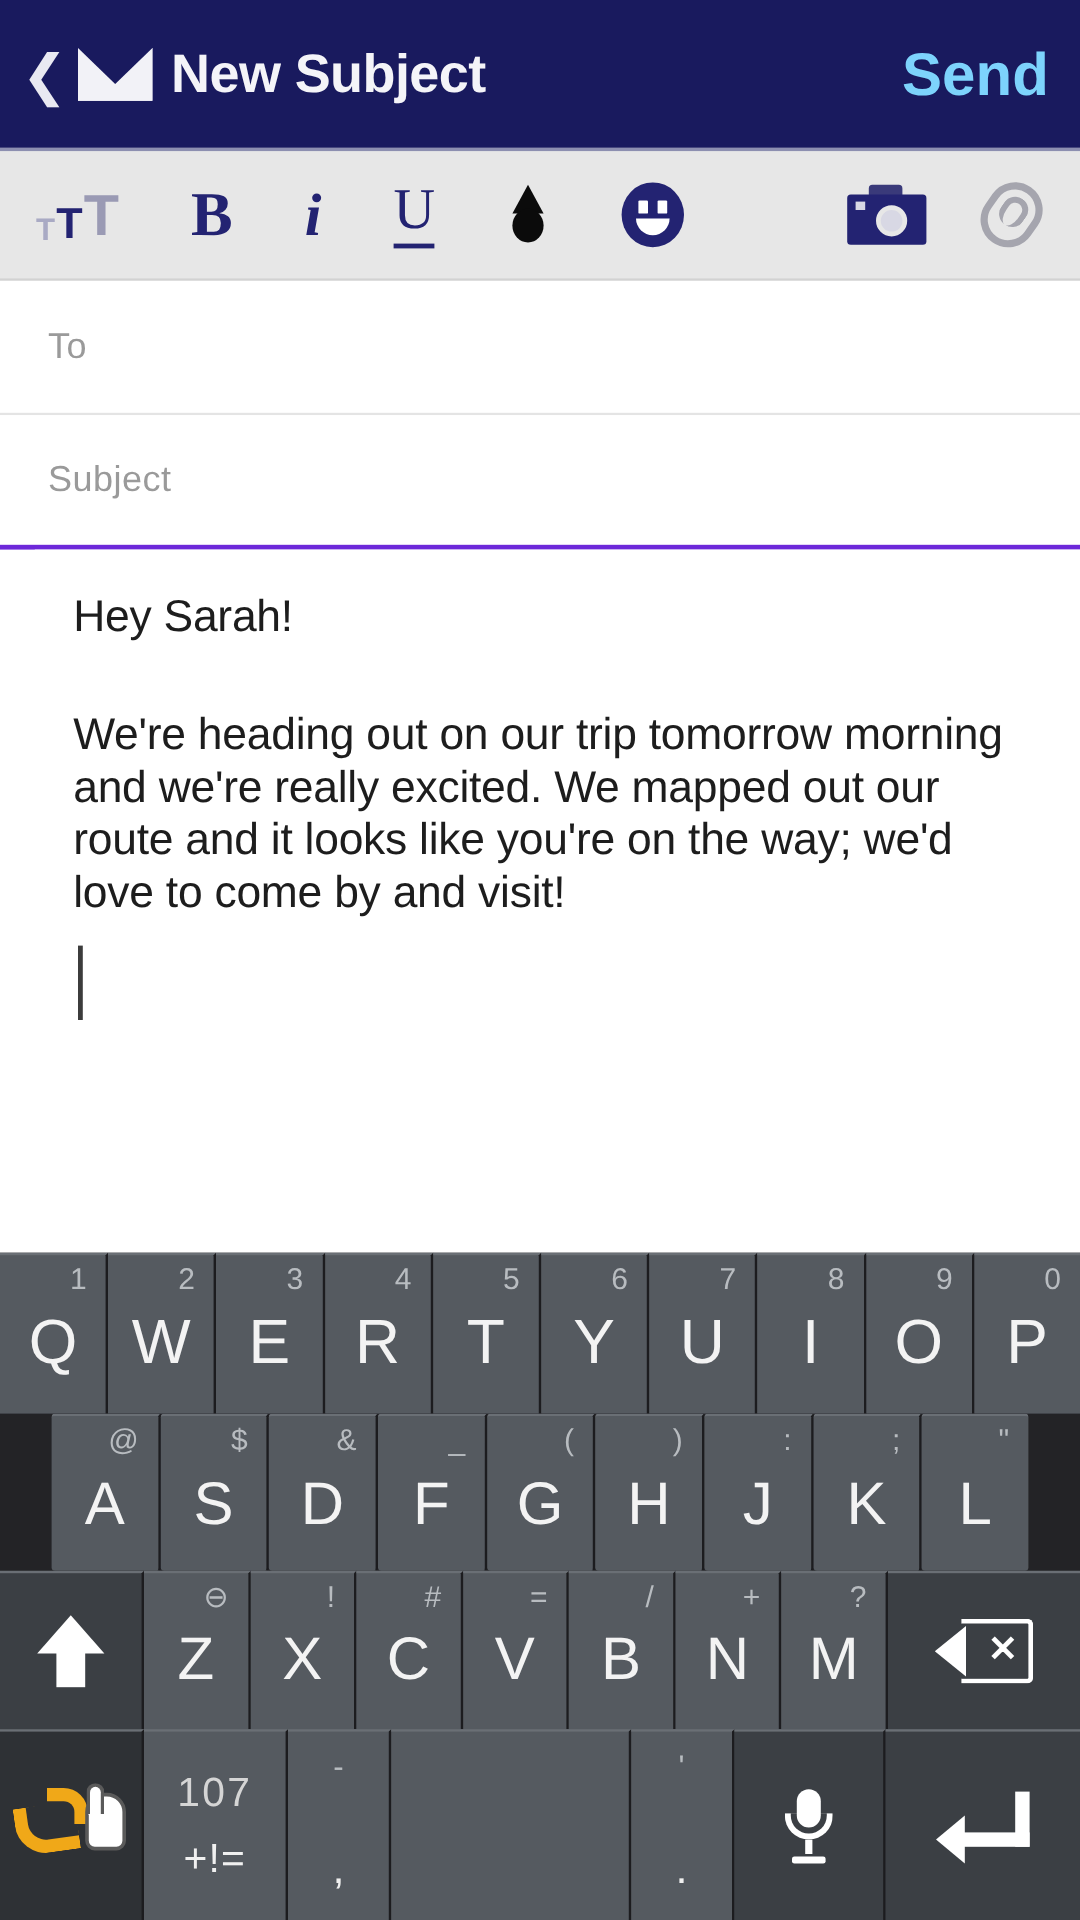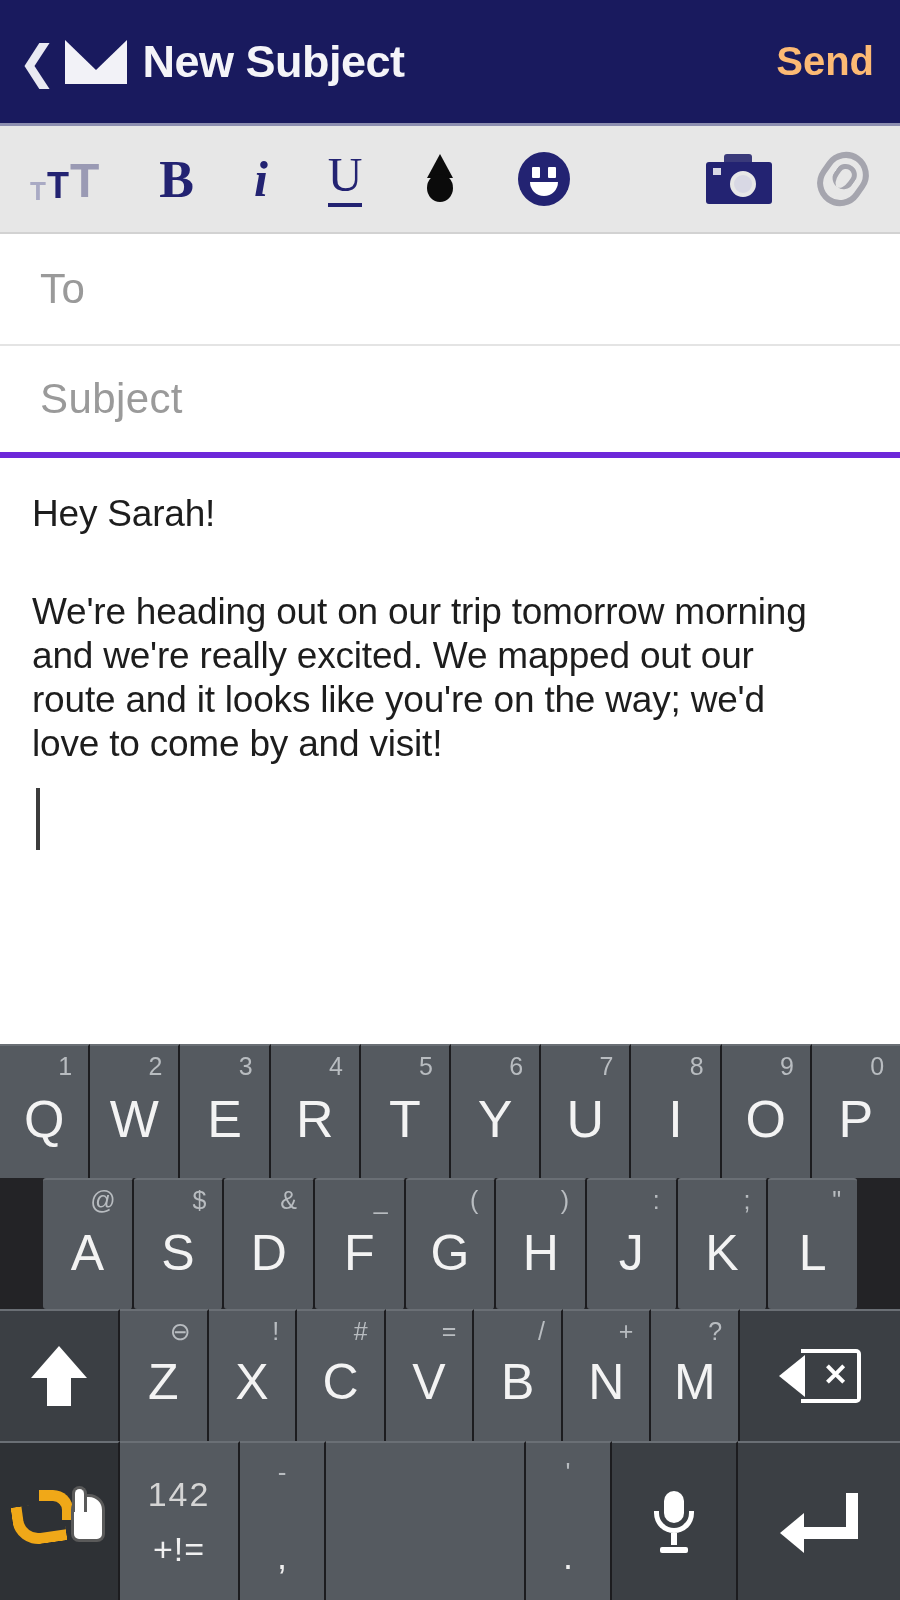--- a/index.html
+++ b/index.html
@@ -30,21 +30,21 @@
   }
   .env-icon .flap {
     position:absolute; top:0; left:0; width:0; height:0;
     border-left:31px solid transparent; border-right:31px solid transparent;
     border-top:30px solid #191a5e;
   }
   .hdr-title {
     color:#f4f4f8; font-size:45px; font-weight:bold; letter-spacing:-0.5px;
   }
   .send-btn {
-    color:#fdba74; font-size:40px; font-weight:bold; letter-spacing:0px;
+    color:#7dd3fc; font-size:50px; font-weight:bold; letter-spacing:0px;
   }
 
   
   .toolbar {
     height: 108px; background:#e7e7e7;
     display:flex; align-items:center;
     border-bottom: 2px solid #d2d2d2;
   }
   .tb-left { flex:1; display:flex; align-items:center; padding-left: 30px; gap: 60px;}
   .tb-right { display:flex; align-items:center; gap: 48px; padding-right: 34px;}
@@ -84,27 +84,27 @@
 
   .ic-clip{width:46px;height:56px;position:relative;transform:rotate(35deg);}
   .ic-clip .outer{position:absolute;inset:0;border:6px solid #a5a5ae;border-radius:23px;}
   .ic-clip .inner{position:absolute;left:12px;top:12px;right:12px;bottom:18px;border:5px solid #a5a5ae;border-radius:12px;border-bottom:none;}
 
   
   .field {
     height:112px; display:flex; align-items:center;
     padding-left:40px; border-bottom:2px solid #e4e4e4; background:#fff;
   }
-  .field .ph { color:#9a9a9a; font-size:42px; letter-spacing:0.4px; }
-  .field-subject { border-bottom:6px solid #6d28d9; }
+  .field .ph { color:#9a9a9a; font-size:30px; letter-spacing:0.4px; }
+  .field-subject { border-bottom:4px solid #6d28d9; }
 
   
   .bodyarea {
     padding:34px 59px 0 32px; background:#fff;
-    height: 456px; position:relative;
+    height: 456px; position:relative;margin-left:29px;
   }
   .body-p {
     font-size:37px; color:#1d1d1d; line-height:1.19; letter-spacing:-0.2px;
     max-width:830px;
   }
   .body-greet { margin-bottom:54px; }
   .caret {
     position:absolute; left:36px; top:330px;
     width:4px; height:62px; background:#3c3c3c;
   }
@@ -406,21 +406,21 @@
       <div class="key key-swipe">
         <span class="ic-swipe">
           <span class="curve"></span>
             <span class="curve2"></span>
           <span class="hand"></span>
             <span class="finger"></span>
         </span>
       </div>
       <div class="key key-123">
         <span class="k123">
-          <span class="num">142</span>
+          <span class="num">107</span>
           <span class="sym">+!=</span>
         </span>
       </div>
       <div class="key key-comma">
         <span class="sub-hint">-</span>
         <span class="sub-main">,</span>
       </div>
       <div class="key key-space"></div>
       <div class="key key-period">
         <span class="sub-hint">'</span>

